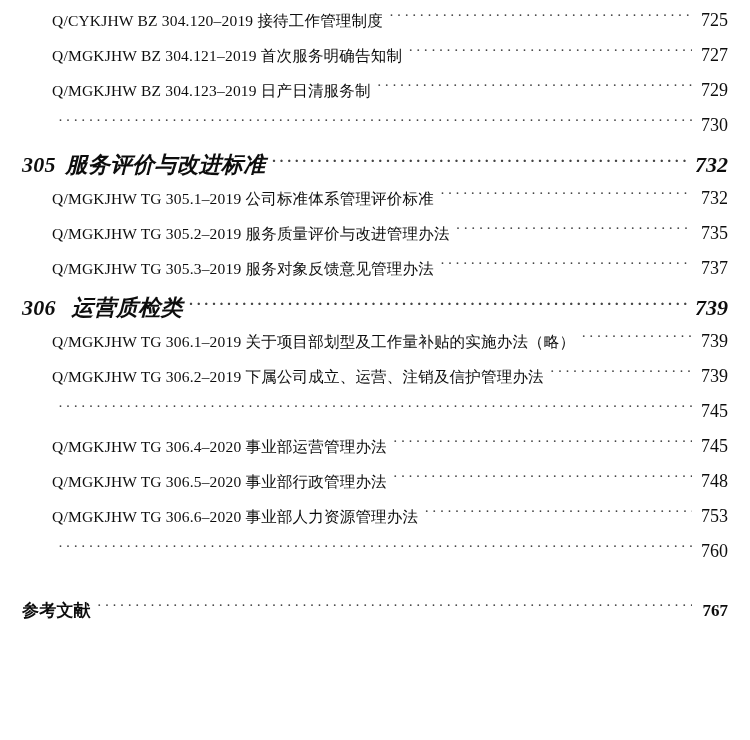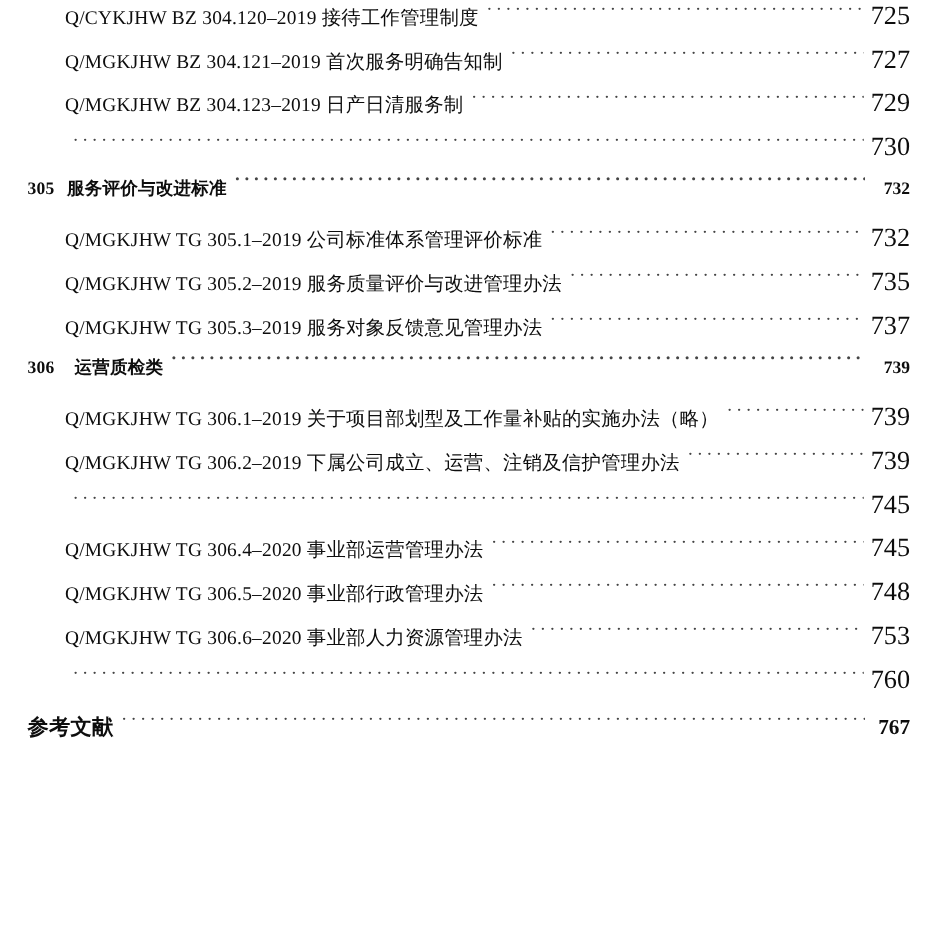--- a/index.html
+++ b/index.html
@@ -12,21 +12,21 @@
     height: 740px;
     font-family: "Liberation Serif", serif;
     color: #0d0d0d;
     overflow: hidden;
   }
   #toc {
     position: relative;
     width: 750px;
     height: 740px;
     box-sizing: border-box;
-    padding: 0 22px 0 22px;
+    padding: 10px 22px 0 22px;
   }
   .entry {
     display: flex;
     align-items: baseline;
     width: 100%;
     box-sizing: border-box;
     white-space: nowrap;
   }
   .entry .title {
     flex: 0 0 auto;
@@ -46,21 +46,21 @@
   .entry .leader::before {
     content: "·······························································································································································································";
     letter-spacing: 2.6px;
     position: absolute;
     left: 0;
     bottom: 0.18em;
     white-space: nowrap;
   }
   .entry .page {
     flex: 0 0 auto;
-    font-size: 21px;
+    font-size: 18px;
     text-align: right;
     min-width: 30px;
   }
 
   
   .lvl2 {
     padding-left: 30px;
     height: 35px;
   }
   .lvl2 .title {
@@ -68,36 +68,37 @@
   }
 
   
   .lvl1 {
     height: 38px;
     padding-left: 0px;
   }
   .lvl1 .title,
   .lvl1 .page {
     font-weight: bold;
-    font-size: 14px;
+    font-size: 22px;
+    font-style: italic;
   }
   .lvl1 .leader {
     font-weight: bold;
   }
   .lvl1 .num {
     display: inline-block;
     margin-right: 10px;
   }
   .lvl1.tight .num {
     margin-right: 16px;
   }
 
   .ref {
     height: 38px;
-    margin-top: 4px;
+    margin-top: 23px;
   }
   .ref .title,
   .ref .page {
     font-weight: bold;
     font-size: 17px;
   }
 </style>
 </head>
 <body>
 

